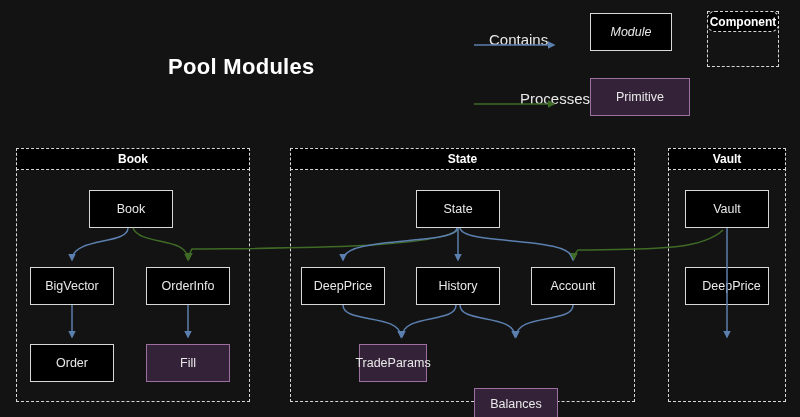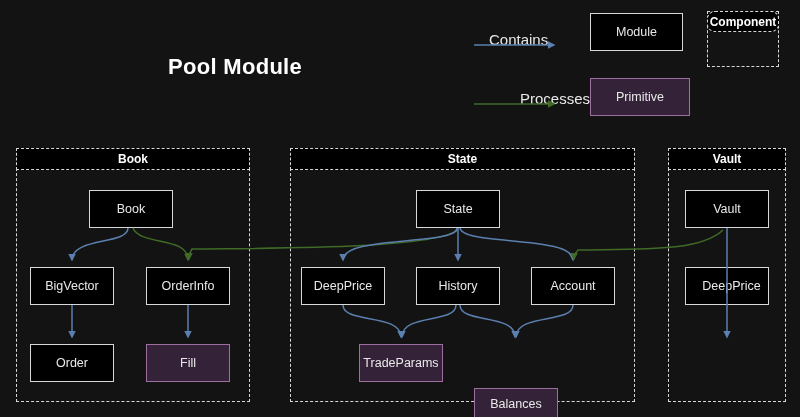--- a/index.html
+++ b/index.html
@@ -90,26 +90,26 @@
     font-size: 15px;
     white-space: nowrap;
     z-index: 2;
   }
 </style>
 </head>
 <body>
 
 <div id="canvas">
 
-  <div class="title">Pool Module</div>
+  <div class="title">Pool Modules</div>
 
   <div class="legend-label" style="left:489px; top:31px;">Contains</div>
   <div class="legend-label" style="left:489px; top:90px;padding-left:31px;">Processes</div>
 
-  <div class="node module" style="left:590px; top:13px; width:93px; height:38px;">
+  <div class="node module" style="left:590px; top:13px; width:82px; height:38px;font-style:italic;">
     <span>Module</span>
   </div>
 
   <div class="node primitive" style="left:590px; top:78px; width:100px; height:38px;">
     <span>Primitive</span>
   </div>
 
   <div class="component" style="left:707px; top:11px; width:72px; height:56px;"></div>
   <div class="component-title" style="left:707px; top:11px; width:72px; height:21px;border-radius:8px;">
     <span>Component</span>
@@ -146,21 +146,21 @@
   </div>
   <div class="node module" style="left:301px; top:267px; width:84px; height:38px;">
     <span>DeepPrice</span>
   </div>
   <div class="node module" style="left:416px; top:267px; width:84px; height:38px;">
     <span>History</span>
   </div>
   <div class="node module" style="left:531px; top:267px; width:84px; height:38px;">
     <span>Account</span>
   </div>
-  <div class="node primitive" style="left:359px; top:344px; width:84px; height:38px;">
+  <div class="node primitive" style="left:359px; top:344px; width:68px; height:38px;">
     <span>TradeParams</span>
   </div>
   <div class="node primitive" style="left:474px; top:344px; width:84px; height:32px;margin-top:44px;">
     <span>Balances</span>
   </div>
 
   <div class="component" style="left:668px; top:148px; width:118px; height:254px;"></div>
   <div class="component-title" style="left:668px; top:148px; width:118px; height:22px;">
     <span>Vault</span>
   </div>

